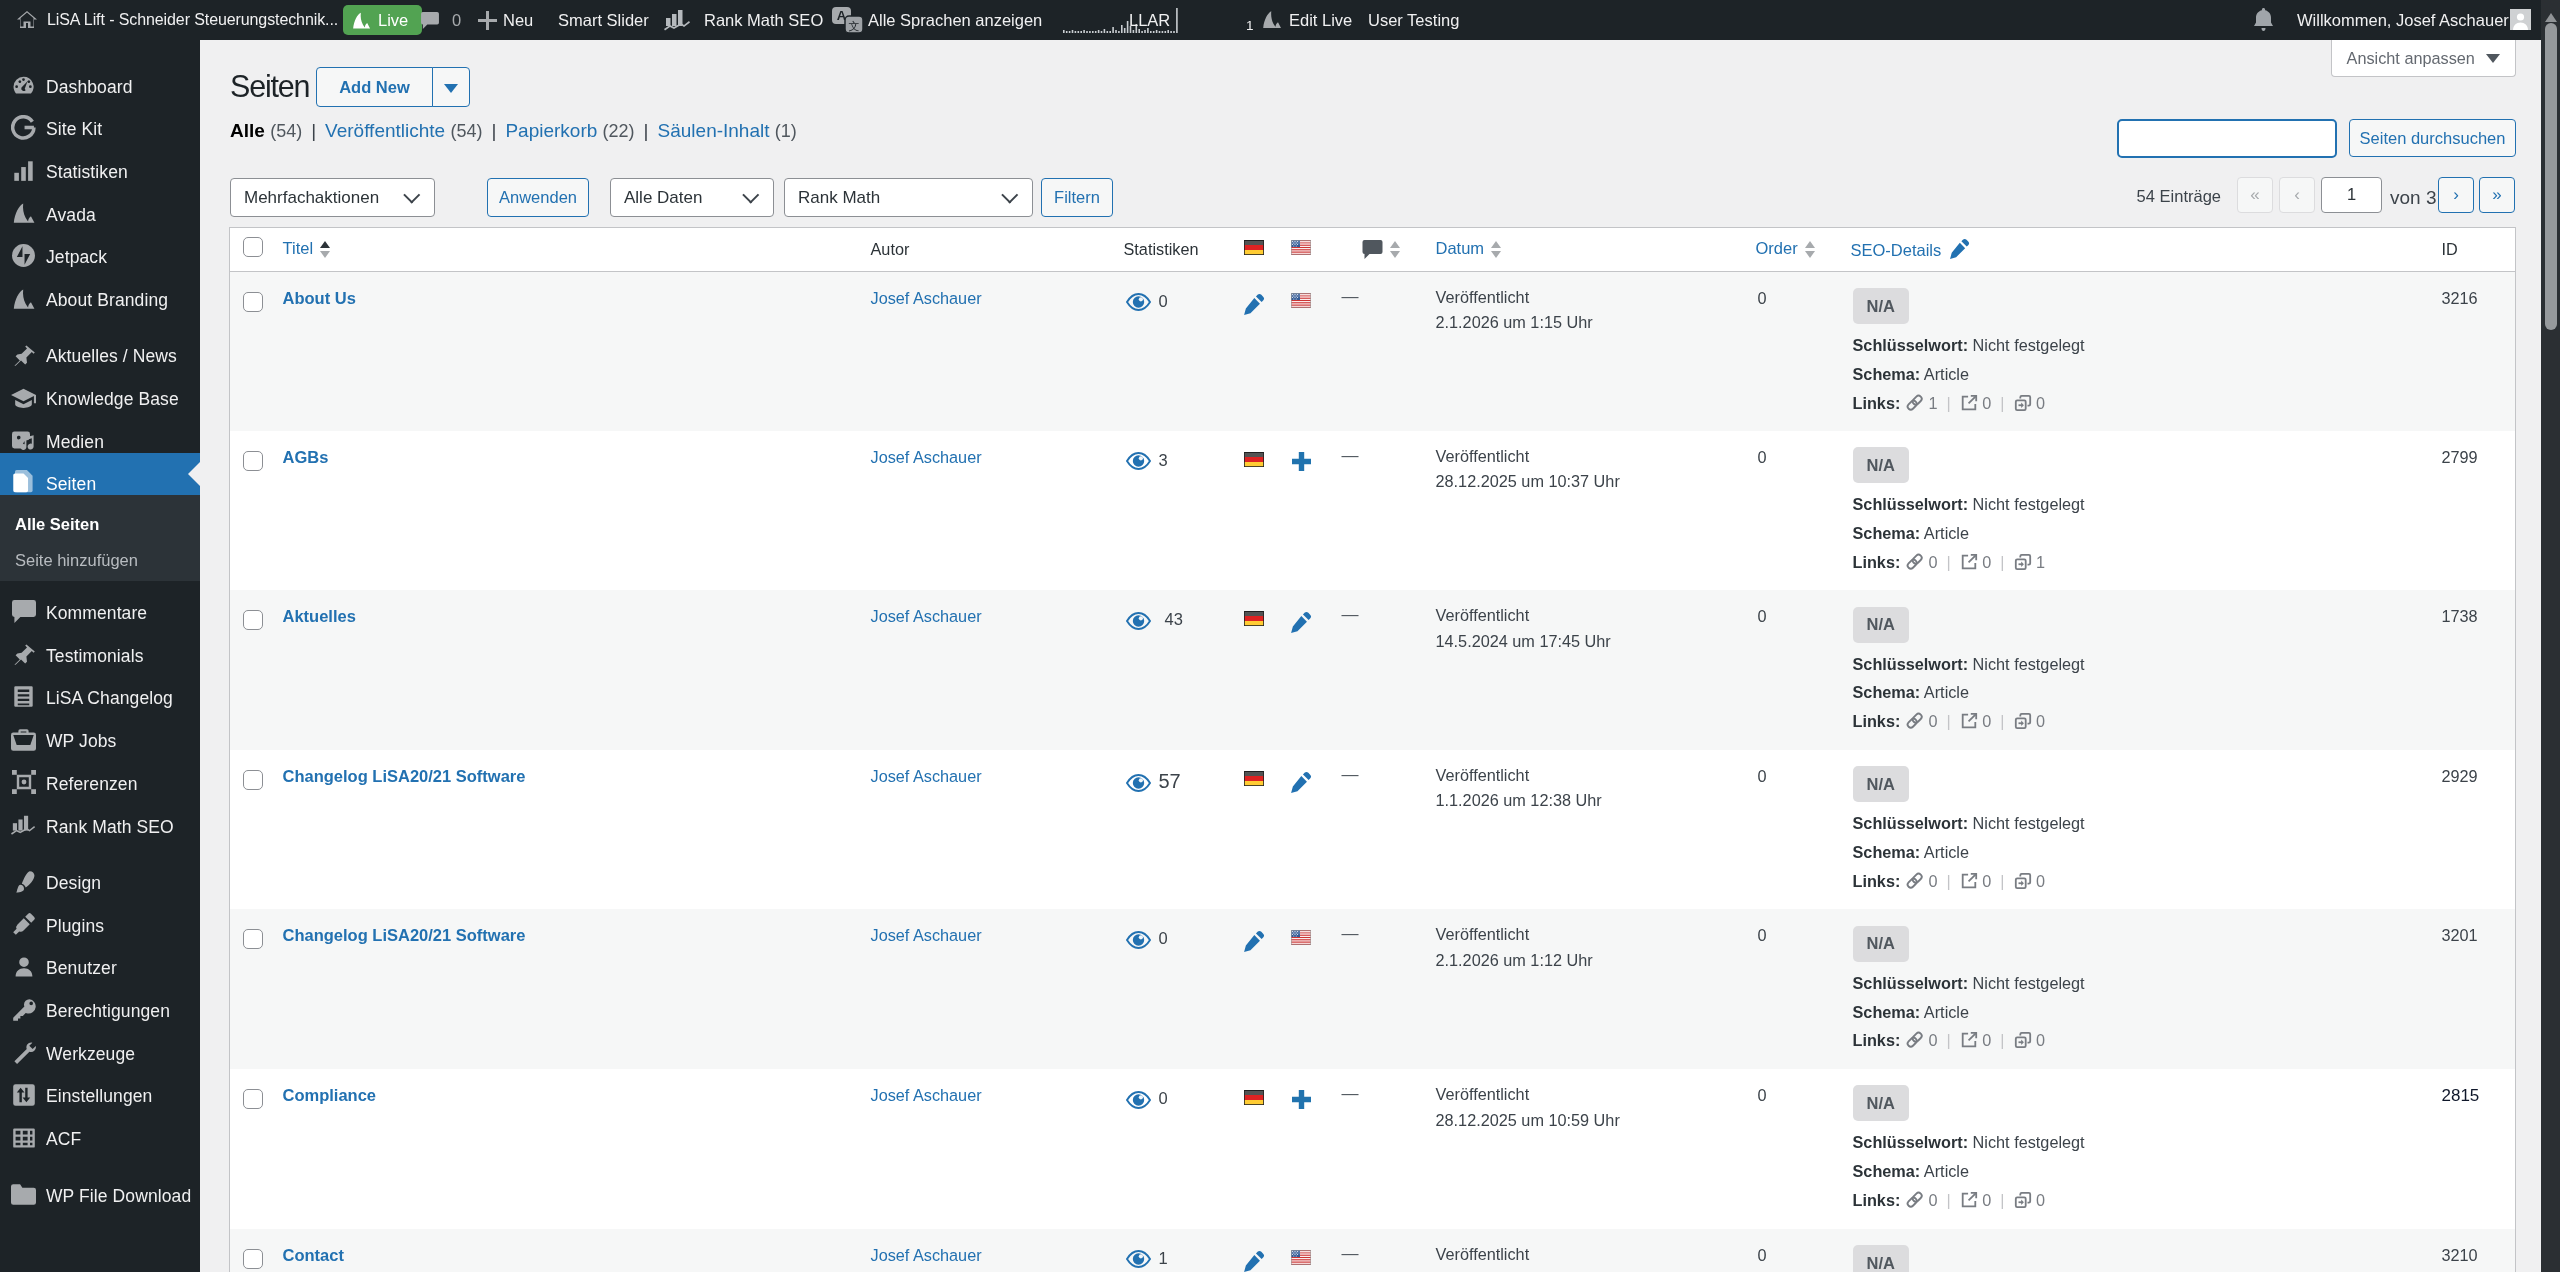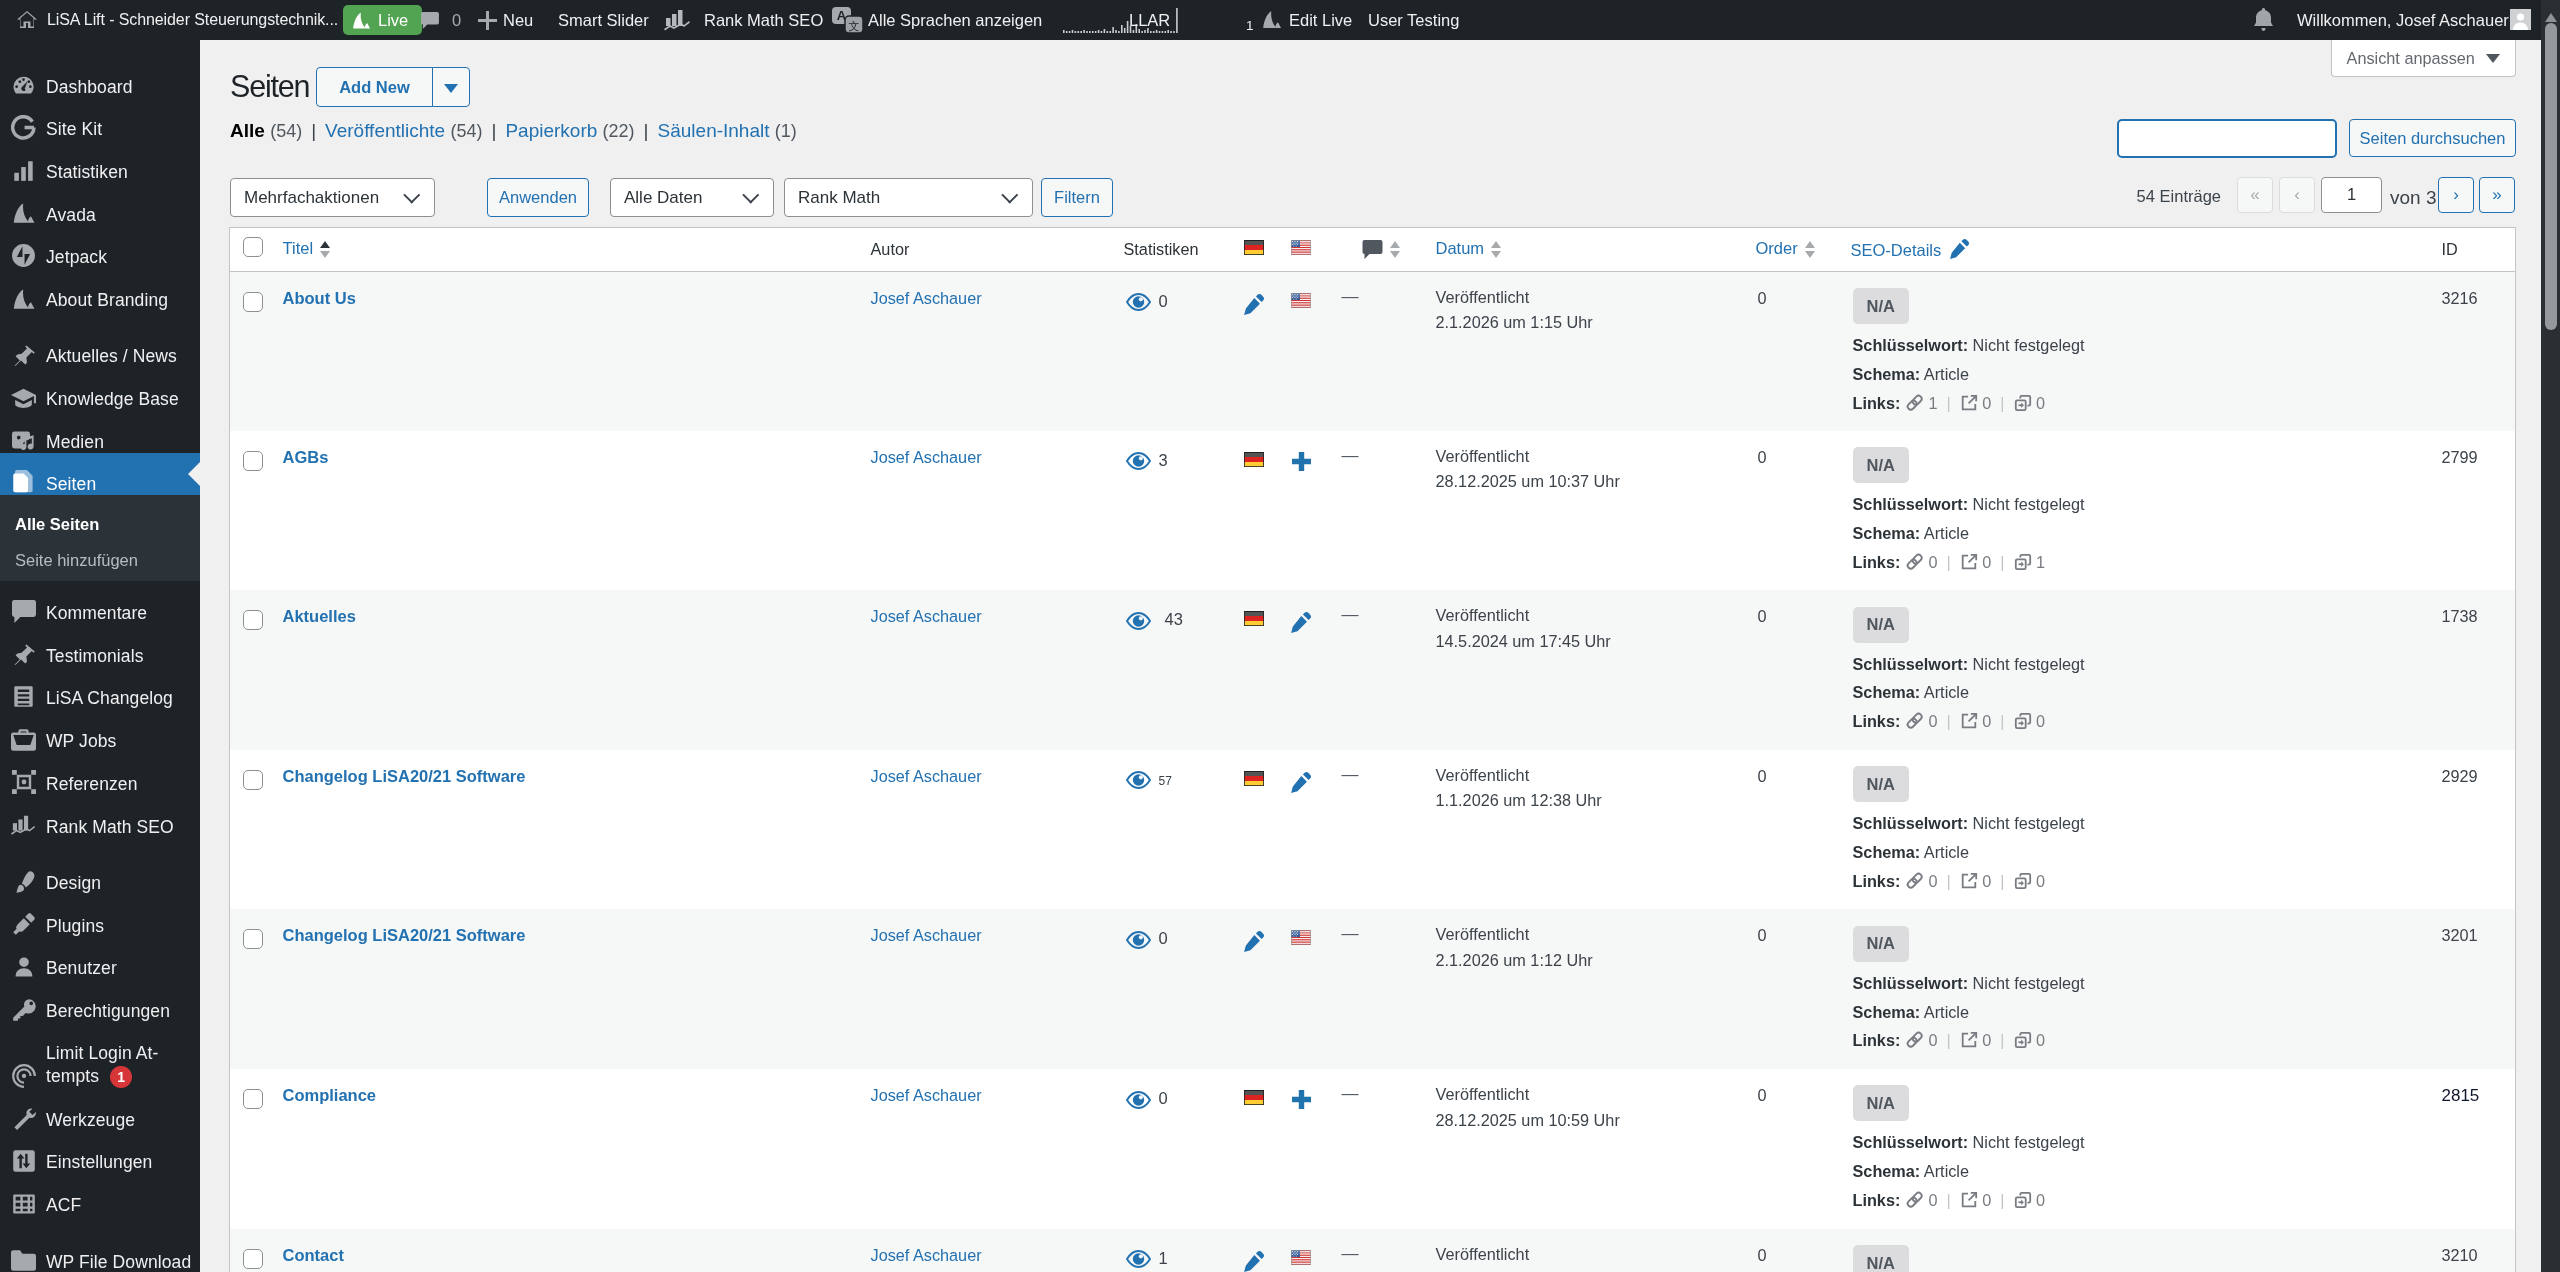--- a/index.html
+++ b/index.html
@@ -307,21 +307,21 @@
 <td style="padding:17px 0 0 11px;font-size:16.25px;color:#3c434a">1738</td>
 </tr>
 <tr>
 <td style="padding:20px 0 0 13.5px"><span class="cb"></span></td>
 <td style="padding:17px 10px 0 10px"><a class="rowlink">Changelog LiSA20/21 Software</a></td>
 <td style="padding:17px 0 0 10px"><a style="font-size:16.25px">Josef Aschauer</a></td>
 <td style="padding:20px 0 0 12px"><svg style="vertical-align:middle" width="25" height="18" viewBox="0 0 25 18">
                 <path fill="none" stroke="#2271b1" stroke-width="1.9" d="M1 9C4.5 3.2 8.4 1 12.5 1s8 2.2 11.5 8c-3.5 5.8-7.4 8-11.5 8S4.5 14.8 1 9z"></path>
                 <circle cx="12.5" cy="9" r="5.7" fill="#2271b1"></circle>
                 <circle cx="14.9" cy="6.3" r="2.1" fill="#f0f6fb"></circle>
-              </svg><span style="color:#3c434a;font-size:12px;margin-left:8px">57</span></td>
+              </svg><span style="color:#3c434a;font-size:20px;margin-left:8px">57</span></td>
 <td style="text-align:center;padding-top:21px"><svg width="20" height="15" viewBox="0 0 20 15">
                 <rect width="20" height="15" fill="#1a1a1a"></rect>
                 <rect y="5" width="20" height="5" fill="#d22"></rect>
                 <rect y="10" width="20" height="5" fill="#fc3"></rect>
                 <rect width="20" height="4" y="1" fill="#fff" opacity="0.25"></rect>
                 <rect width="20" height="15" fill="none" stroke="#222" stroke-width="1.6"></rect>
               </svg></td>
 <td style="text-align:center;padding-top:21px"><svg width="22" height="22" viewBox="0 0 20 20">
                 <path fill="#2271b1" d="M13.2 1.7a2.5 2.5 0 0 1 3.5 0l1.6 1.6a2.5 2.5 0 0 1 0 3.5l-1.4 1.4-5.1-5.1zM10.3 4.6l5.1 5.1-8.6 8.6L1 19.9l1.6-5.8z"></path>
               </svg></td>
@@ -801,32 +801,20 @@
         <span class="tx">Benutzer</span>
       </div>
     <div class="mi">
         <span class="ic">
           <svg width="24" height="24" viewBox="0 0 20 20">
             <path fill="#a7aaad" d="M14.5 1A4.5 4.5 0 0 0 10 5.5c0 .6.1 1.1.3 1.6L1 16.5V19h4v-2h2v-2h2l2.4-2.4c.5.2 1 .3 1.6.3A4.5 4.5 0 1 0 14.5 1zm1.5 5a1.5 1.5 0 1 1 0-3 1.5 1.5 0 0 1 0 3z"></path>
           </svg>
         </span>
         <span class="tx">Berechtigungen</span>
       </div>
-    <div class="mi" style="height:66px">
-        <span class="ic">
-          <svg width="24" height="24" viewBox="0 0 20 20">
-            <g fill="none" stroke="#a7aaad" stroke-width="1.8">
-              <path d="M10 19a9 9 0 1 1 9-9"></path>
-              <path d="M10 15.5A5.5 5.5 0 1 1 15.5 10"></path>
-              <circle cx="10" cy="10" r="1.8" fill="#a7aaad" stroke="none"></circle>
-            </g>
-          </svg>
-        </span>
-        <span class="tx" style="line-height:23px">Limit Login At-<br>tempts <span class="badge">1</span></span>
-      </div>
     <div class="mi">
         <span class="ic">
           <svg width="24" height="24" viewBox="0 0 20 20">
             <path fill="#a7aaad" d="M16 2a4 4 0 0 0-3.7 5.5L2 17.8 4.2 20l10.3-10.3A4 4 0 0 0 19.8 5l-2.6 2.6-2.8-2.8L17 2.2A4 4 0 0 0 16 2z"></path>
           </svg>
         </span>
         <span class="tx">Werkzeuge</span>
       </div>
     <div class="mi">
         <span class="ic">

